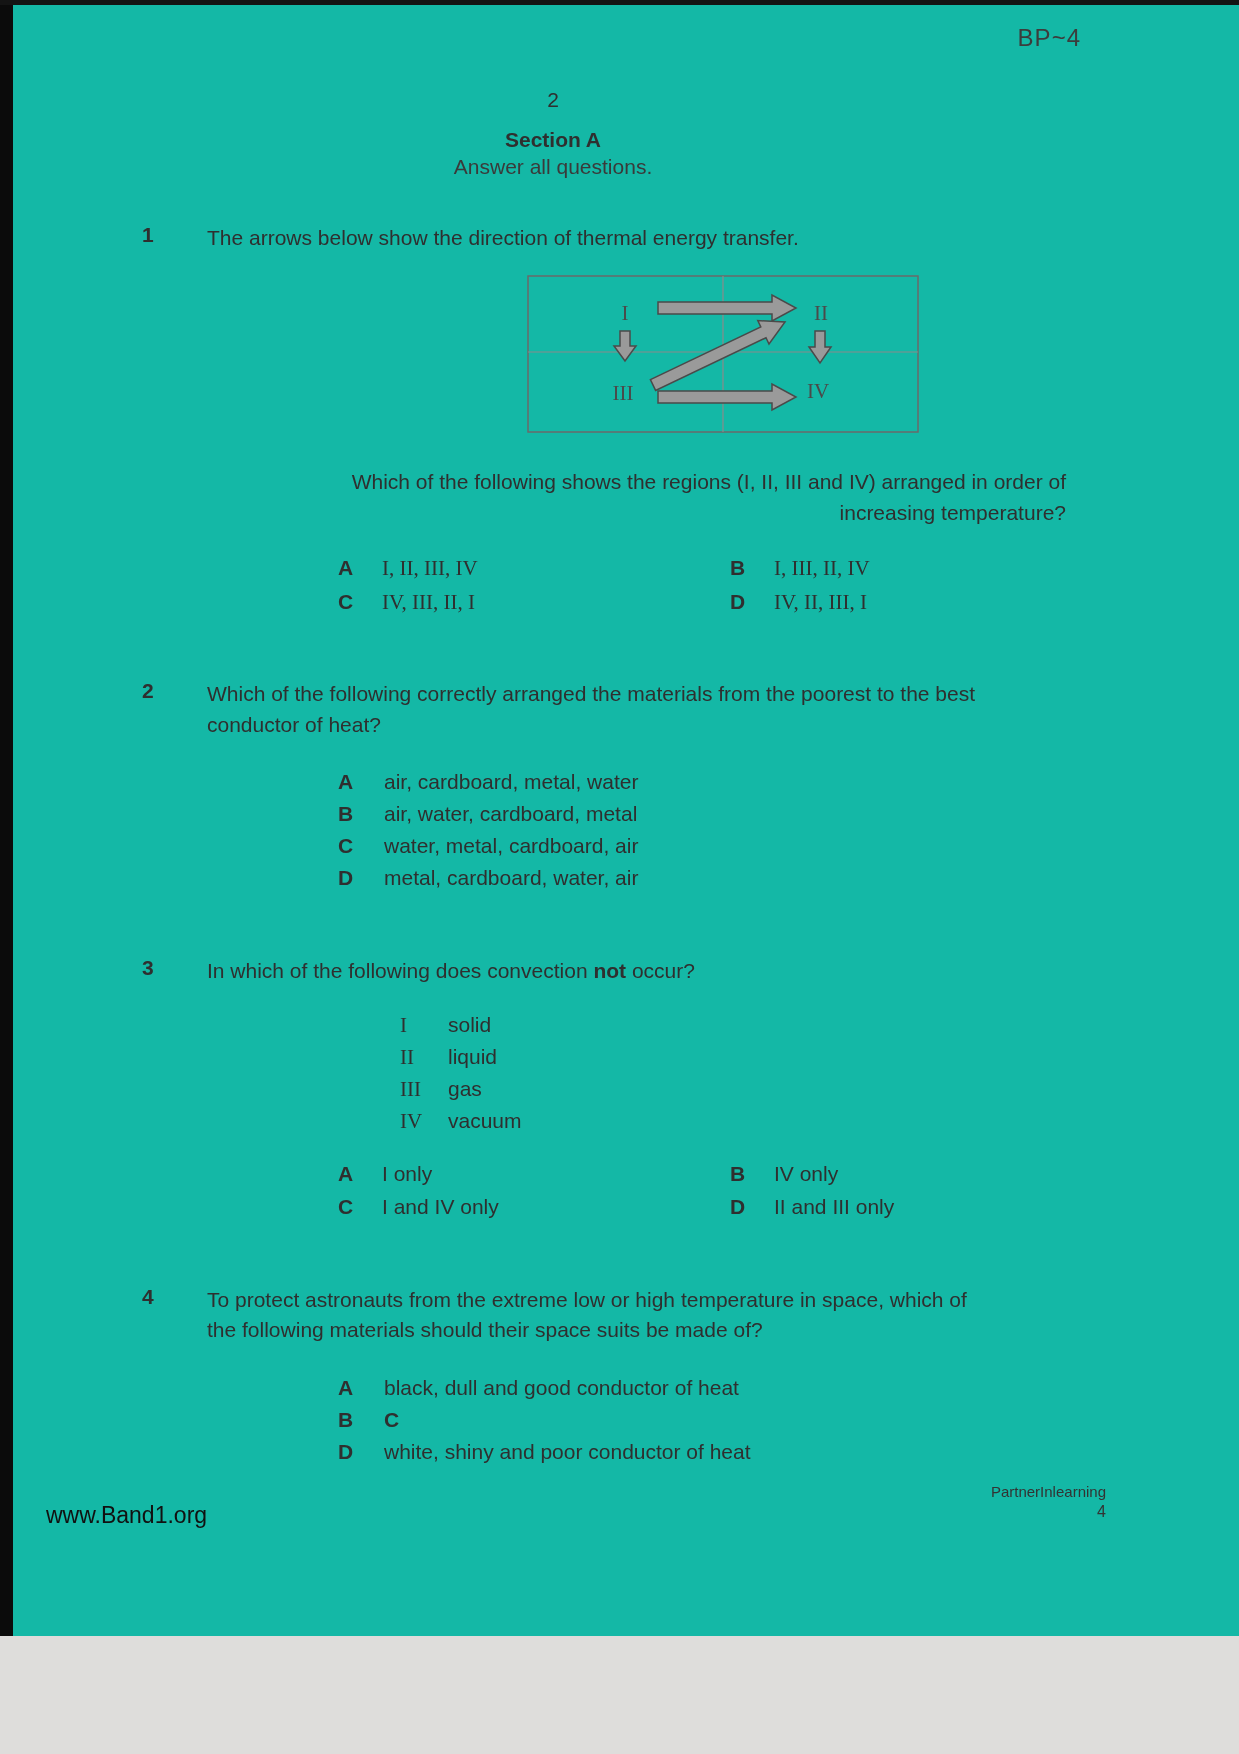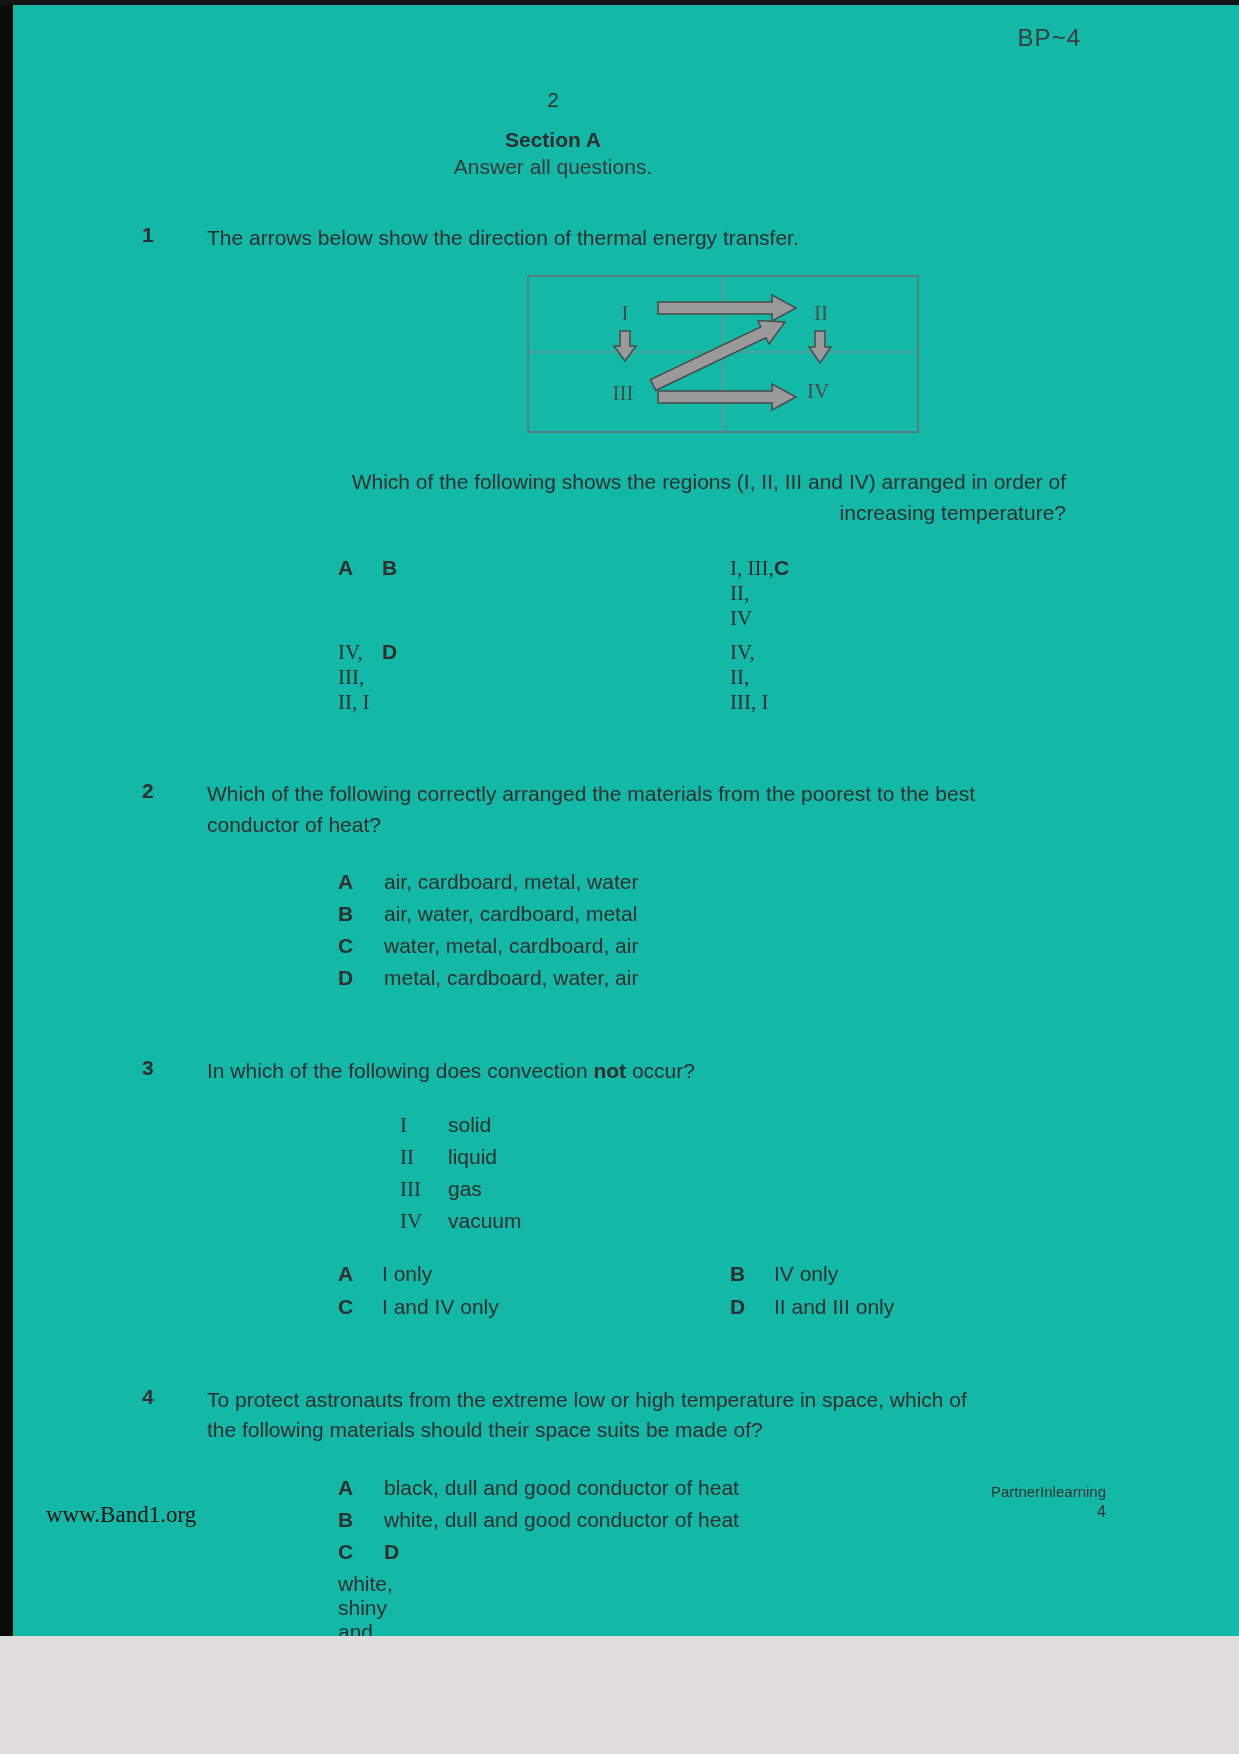--- a/index.html
+++ b/index.html
@@ -25,21 +25,21 @@
   .diagram-wrap{margin:22px 0 0 385px;}
   .opts2{margin-left:196px;margin-top:28px;display:grid;grid-template-columns:44px 348px 44px 320px;row-gap:9px;font-size:21px;}
   .opts1{margin-left:196px;margin-top:30px;display:grid;grid-template-columns:46px 620px;row-gap:8px;font-size:21px;}
   .opt-label{font-weight:bold;}
   .serif{font-family:"Liberation Serif",serif;}
   .rlist{margin-left:258px;margin-top:26px;display:grid;grid-template-columns:48px 320px;row-gap:7px;font-size:21px;}
   .rlist .numeral{font-family:"Liberation Serif",serif;}
   .footer{position:absolute;top:1483px;left:0;width:1106px;text-align:right;}
   .footer-brand{font-size:15px;color:#333;}
   .footer-page{font-size:16px;margin-top:3px;color:#333;}
-  .watermark{position:absolute;left:46px;top:1502px;font-family:Liberation Serif, serif;font-size:23px;color:#111;text-align:right;}
+  .watermark{position:absolute;left:46px;top:1502px;font-family:Liberation Sans, sans-serif;font-size:23px;color:#111;text-align:right;}
   .bold{font-weight:bold;}
   svg text{font-family:"Liberation Serif",serif;font-size:21px;fill:#4a4a4a;}
 </style>
 </head>
 <body>
 
 <div class="sheet">
   <div class="scan-edge-left"></div>
   <div class="scan-edge-top"></div>
   <div class="scan-smudge"></div>
@@ -72,20 +72,21 @@
           <polygon points="123.4,104.6 233.8,51.9 230.8,45.6 258,47 242,69 239,62.7 128.6,115.4" fill="#9a9a9a" stroke="#4a4a4a" stroke-width="1.5"></polygon>
           <polygon points="288,56 298,56 298,72 304,72 293,88 282,72 288,72" fill="#9a9a9a" stroke="#4a4a4a" stroke-width="1.5"></polygon>
           <polygon points="131,116 245,116 245,109 269,122 245,135 245,128 131,128" fill="#9a9a9a" stroke="#4a4a4a" stroke-width="1.5"></polygon>
         </svg>
       </div>
 
       <div class="q-follow">Which of the following shows the regions (I, II, III and IV) arranged in order of increasing temperature?</div>
 
       <div class="opts2">
         <span class="opt-label">A</span>
+        <span class="serif">I, II, III, IV</span>
         <span class="opt-label">B</span>
         <span class="serif">I, III, II, IV</span>
         <span class="opt-label">C</span>
         <span class="serif">IV, III, II, I</span>
         <span class="opt-label">D</span>
         <span class="serif">IV, II, III, I</span>
       </div>
     </div>
 
     <div class="q q2">
@@ -134,21 +135,20 @@
     </div>
 
     <div class="q q4">
       <div class="q-num">4</div>
       <div class="q-body">To protect astronauts from the extreme low or high temperature in space, which of the following materials should their space suits be made of?</div>
 
       <div class="opts1">
         <span class="opt-label">A</span>
         <span>black, dull and good conductor of heat</span>
         <span class="opt-label">B</span>
-        <span>white, dull and good conductor of heat</span>
         <span class="opt-label">C</span>
         <span class="opt-label">D</span>
         <span>white, shiny and poor conductor of heat</span>
       </div>
     </div>
 
     <div class="footer">
       <div class="footer-brand">PartnerInlearning</div>
       <div class="footer-page">4</div>
     </div>

